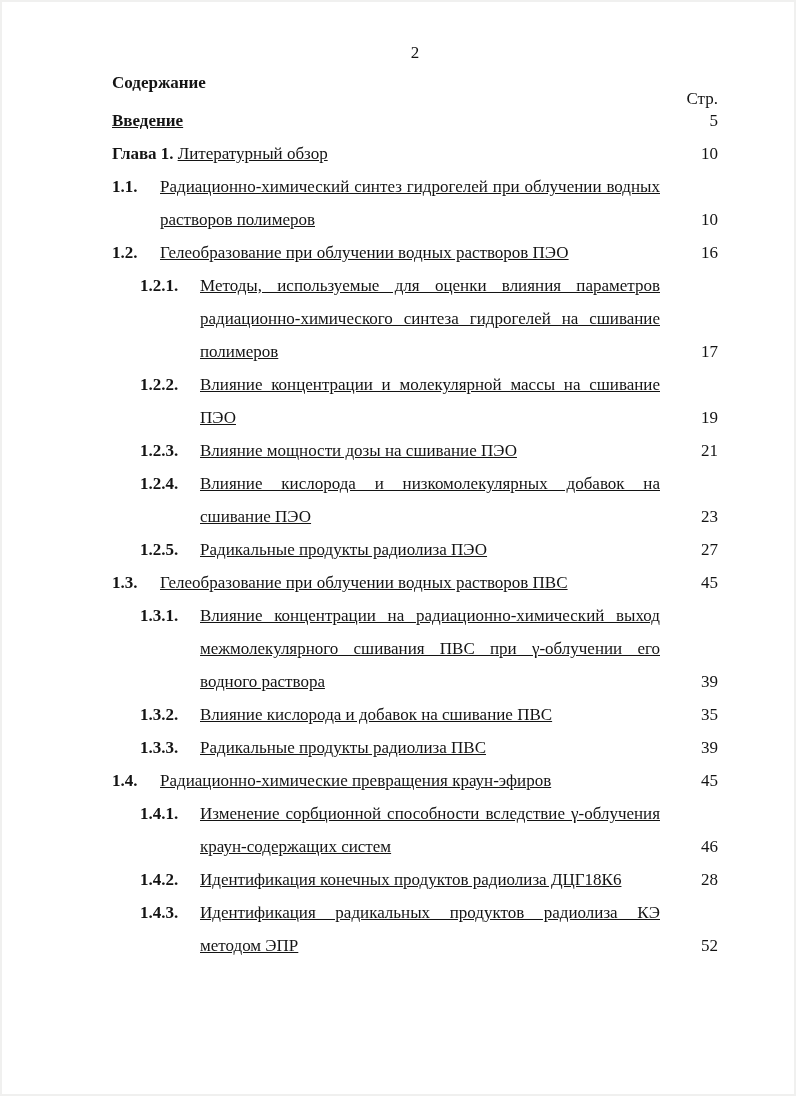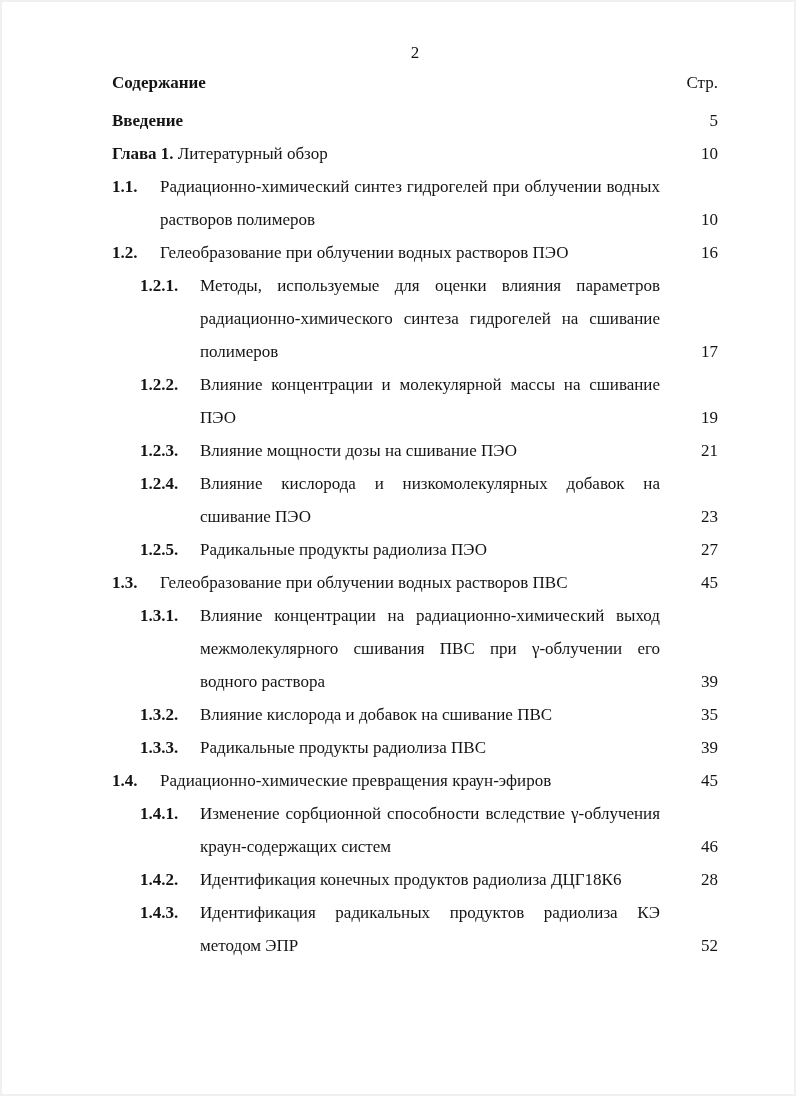--- a/index.html
+++ b/index.html
@@ -33,40 +33,41 @@
     margin-bottom: 8px;
   }
   .header .title {
     display: block;
     text-align: left;
     font-weight: bold;
   }
   .header .str {
     position: absolute;
     right: 0;
-    top: 0;
+    top: 16px;
     font-weight: normal;
   }
   .toc .entry {
     display: flex;
     line-height: 33px;
   }
   .entry .num {
     flex: 0 0 auto;
     white-space: nowrap;
     font-weight: bold;
   }
   .entry.lv0 .num { margin-right: 4px; }
   .entry.lv0 .num:empty { margin-right: 0; }
   .entry.lv1 .num { width: 48px; }
   .entry.lv2 { padding-left: 28px; }
   .entry.lv2 .num { width: 60px; }
   .entry .text {
     flex: 1 1 auto;
     text-align: justify;
+    text-decoration: underline;
   }
   .entry .pg {
     flex: 0 0 auto;
     width: 58px;
     text-align: right;
     align-self: flex-end;
   }
   .entry.bold .text,
   .entry.bold .num { font-weight: bold; }
   .entry.bold-num .num { font-weight: bold; }

